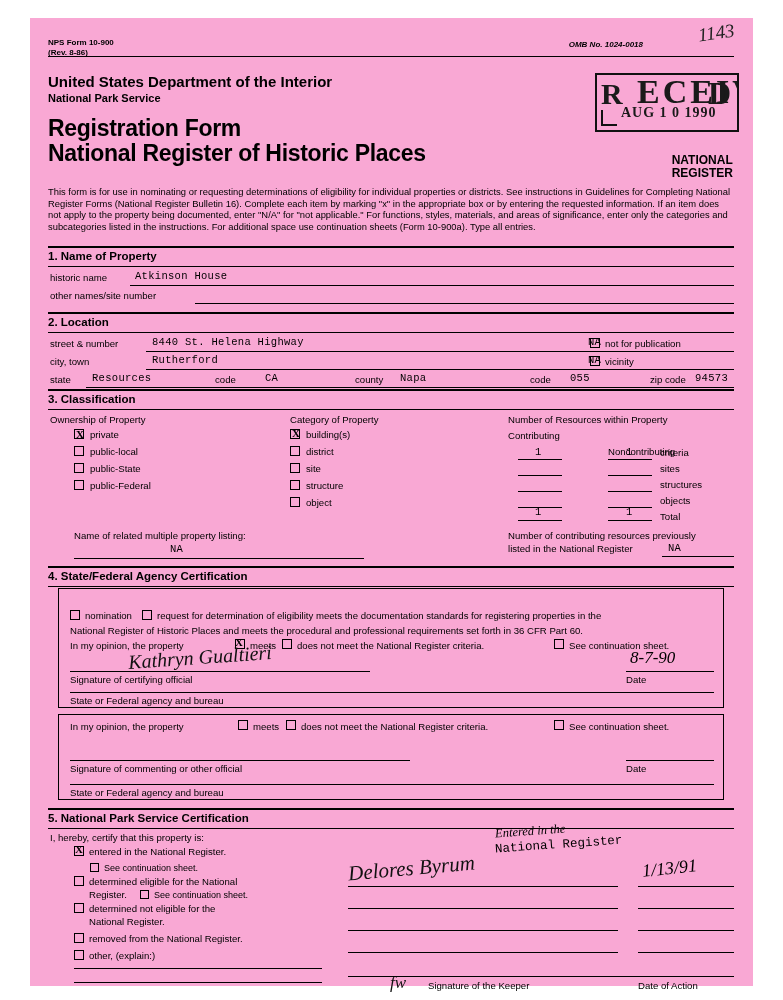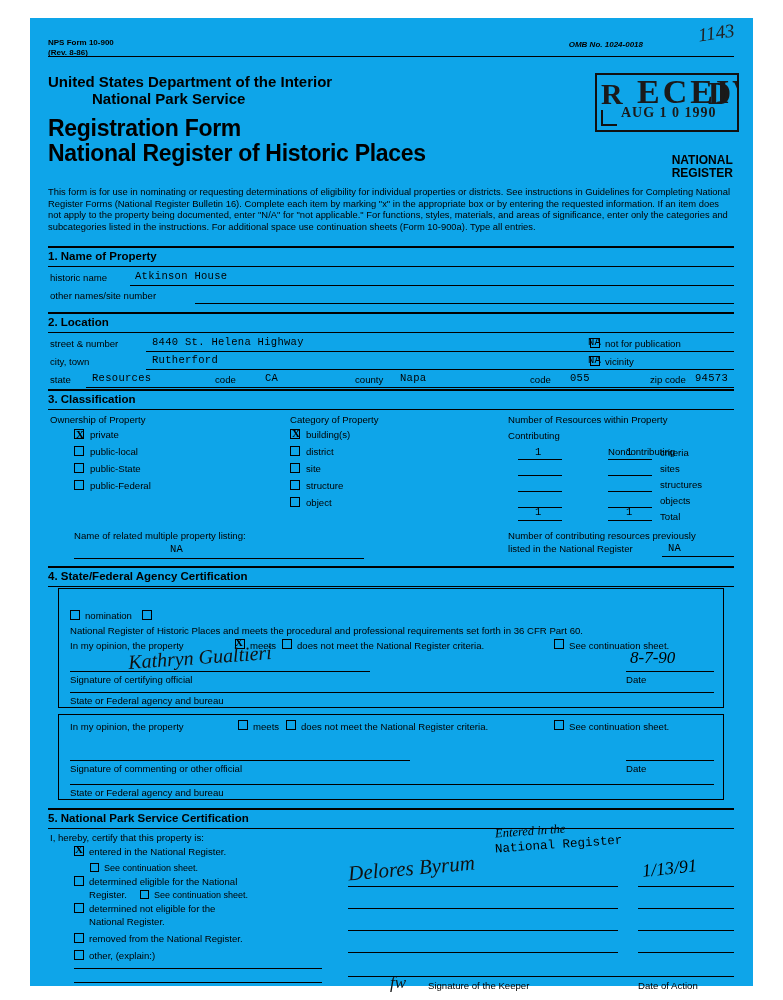--- a/index.html
+++ b/index.html
@@ -16,21 +16,21 @@
     height: 1000px;
     background: #ffffff;
     overflow: hidden;
   }
   .sheet {
     position: absolute;
     left: 30px;
     top: 18px;
     width: 723px;
     height: 968px;
-    background: #0ea5e9;
+    background: #f9a8d4;
   }
   .hdr-left {
     position: absolute;
     left: 18px;
     top: 20px;
     font-size: 8px;
     line-height: 10px;
     font-weight: bold;
   }
   .hdr-right {
@@ -53,23 +53,22 @@
   }
   .agency {
     position: absolute;
     left: 18px;
     top: 55px;
     font-size: 15px;
     font-weight: bold;
     line-height: 17px;
   }
   .agency .sub {
-    font-size: 15px;
-    font-weight: bold;
-    margin-left: 44px;
+    font-size: 11px;
+    font-weight: bold;
   }
   .bigtitle {
     position: absolute;
     left: 18px;
     top: 98px;
     font-size: 23px;
     font-weight: bold;
     line-height: 25px;
     letter-spacing: -0.3px;
   }
@@ -347,20 +346,21 @@
 
     <div class="rule thick" style="top:548px;"></div>
     <div class="section-title" style="top:552px;">4. State/Federal Agency Certification</div>
     <div class="rule" style="top:568px;"></div>
 
     <div class="box" style="left:28px; top:570px; width:666px; height:120px;"></div>
 
     <div class="cbx" style="left:40px; top:592px;"></div>
     <div class="lbl" style="left:55px; top:592px;">nomination</div>
     <div class="cbx" style="left:112px; top:592px;"></div>
+    <div class="lbl" style="left:127px; top:592px;">request for determination of eligibility meets the documentation standards for registering properties in the</div>
     <div class="lbl" style="left:40px; top:607px;">National Register of Historic Places and meets the procedural and professional requirements set forth in 36 CFR Part 60.</div>
     <div class="lbl" style="left:40px; top:622px;">In my opinion, the property</div>
     <div class="cbx" style="left:205px; top:621px;"></div>
     <div class="xmark" style="left:205px; top:619px;">X</div>
     <div class="lbl" style="left:220px; top:622px;">meets</div>
     <div class="cbx" style="left:252px; top:621px;"></div>
     <div class="lbl" style="left:267px; top:622px;">does not meet the National Register criteria.</div>
     <div class="cbx" style="left:524px; top:621px;"></div>
     <div class="lbl" style="left:539px; top:622px;">See continuation sheet.</div>
 

